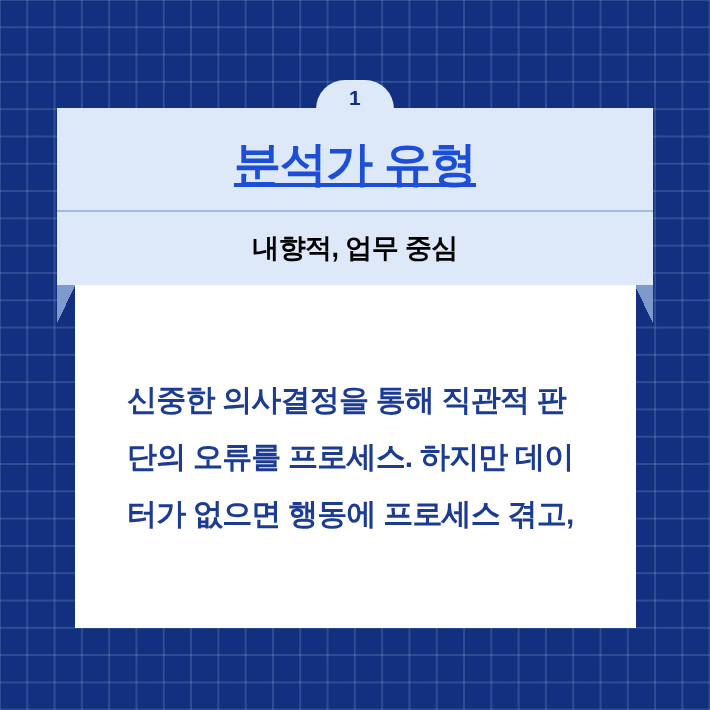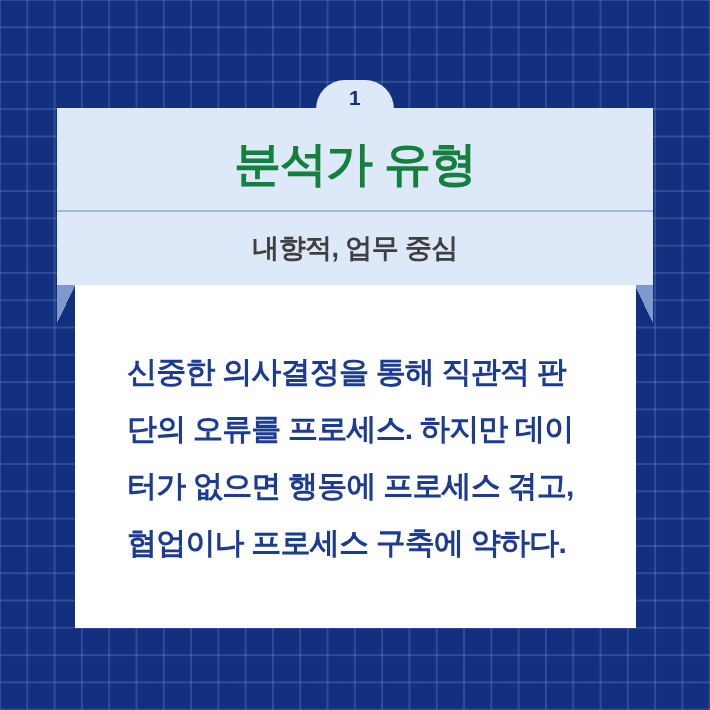--- a/index.html
+++ b/index.html
@@ -68,42 +68,43 @@
   #title-zone {
     height:102px;
     display:flex;
     align-items:center;
     justify-content:center;
     padding-top:8px;
   }
   #card-title {
     font-size:47px;
     font-weight:bold;
-    color:#15803d;
+    color:#1d4ed8;
     letter-spacing:-1px;
     line-height:1;
     white-space:nowrap;
+    text-decoration:underline;
   }
 
   #divider {
     width:100%;
     height:1.6px;
     background:#9fb9e0;
   }
 
   #subtitle-zone {
     height:73px;
     display:flex;
     align-items:center;
     justify-content:center;
   }
   #card-subtitle {
     font-size:27px;
     font-weight:bold;
-    color:#404040;
+    color:#000000;
     letter-spacing:-0.6px;
     line-height:1;
     white-space:nowrap;
     text-align:right;
   }
 
   
   .fold {
     position:absolute;
     top:285px;
@@ -164,16 +165,15 @@
     <div id="divider"></div>
     <div id="subtitle-zone">
       <h2 id="card-subtitle">내향적, 업무 중심</h2>
     </div>
   </div>
 
   <div id="body-panel">
     <div class="body-line">신중한 의사결정을 통해 직관적 판</div>
     <div class="body-line">단의 오류를 프로세스. 하지만 데이</div>
     <div class="body-line">터가 없으면 행동에 프로세스 겪고,</div>
-    <div class="body-line">협업이나 프로세스 구축에 약하다.</div>
   </div>
 
 </div>
 
 </body></html>

